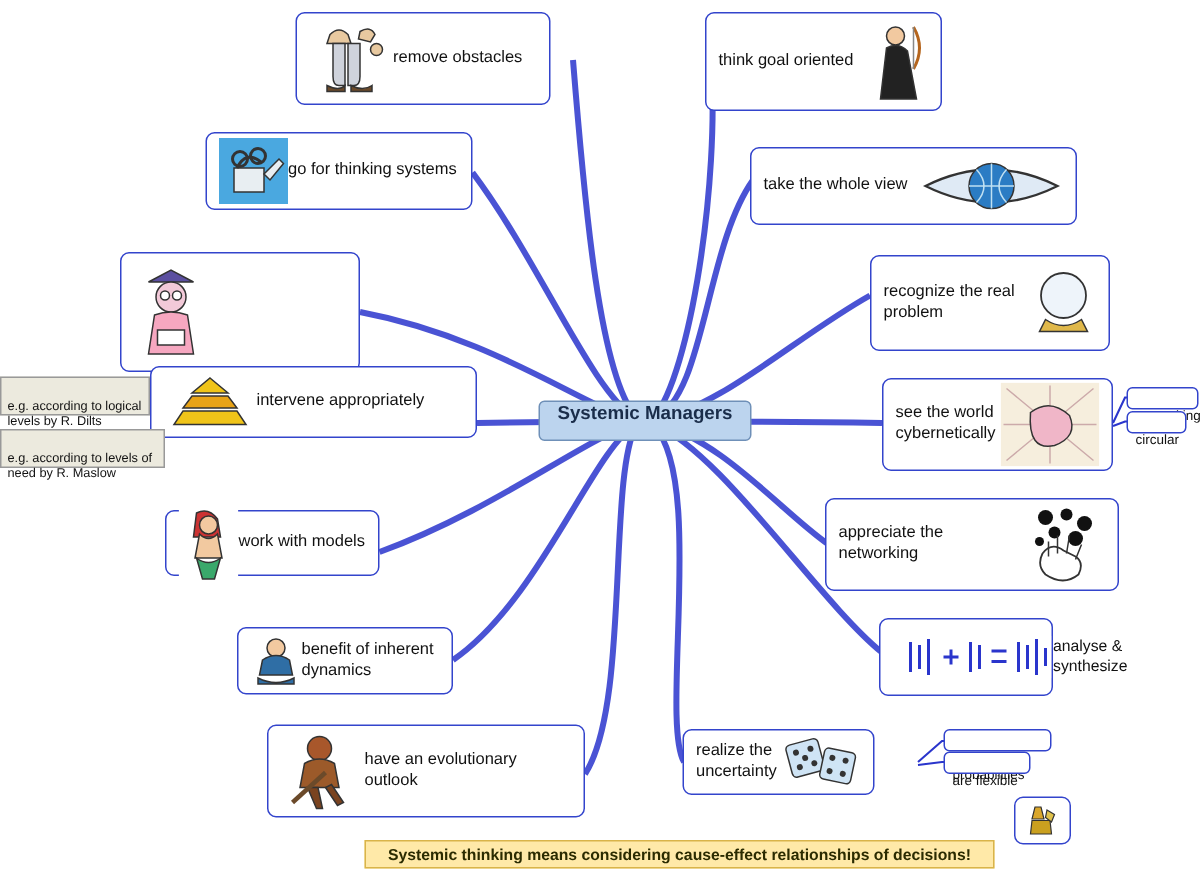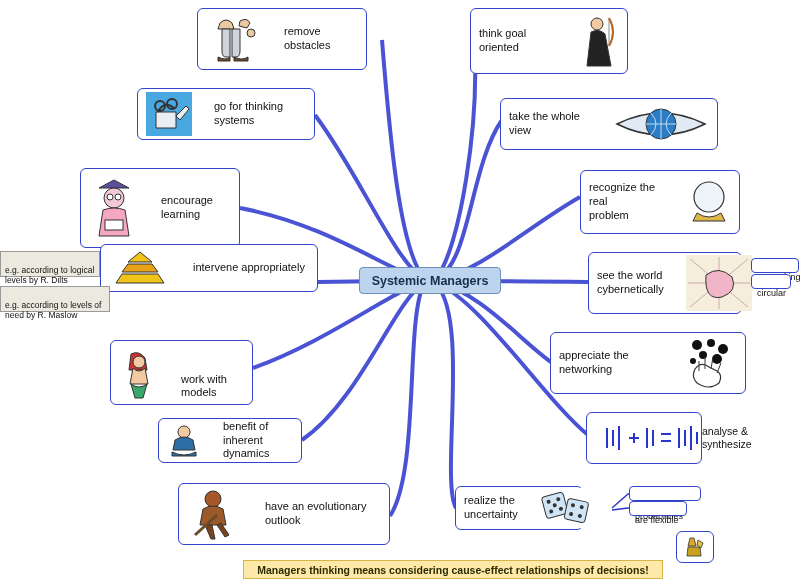--- a/index.html
+++ b/index.html
@@ -14,41 +14,41 @@
   svg.lines{position:absolute;left:0;top:0;width:800px;height:583px;pointer-events:none;}
 
   .node{
     position:absolute;
     border:1px solid #3344cc;
     border-radius:6px;
     background:#ffffff;
     box-sizing:border-box;
     display:flex;
     align-items:center;
-    gap:22px;
+    gap:0;
     padding:4px 8px;
     font-size:11px;
     color:#111;
     line-height:1.25;
   }
   .node .label{white-space:pre-line;}
   .thumb{
     flex:0 0 auto;
     display:flex;align-items:center;justify-content:center;
     overflow:hidden;
   }
 
   
   #center-node{
     position:absolute;
     left:359px;top:267px;width:142px;height:27px;
     background:#bcd4ee;
     border:1px solid #6f90b8;
     border-radius:4px;
-    display:flex;align-items:center;justify-content:center;
+    display:flex;align-items:flex-start;justify-content:center;
     font-size:12.5px;font-weight:bold;color:#1a2d4a;
     box-sizing:border-box;
   }
 
   
   .anno{
     position:absolute;
     border:1px solid #3344cc;
     border-radius:4px;
     background:#ffffff;
@@ -156,36 +156,35 @@
       <svg class="pic" width="50" height="72" viewBox="0 0 50 72">
         <rect x="0" y="0" width="50" height="72" fill="#fff"></rect>
         <path d="M10 16 l30 0 -15 -8z" fill="#5b4fa0" stroke="#333" stroke-width="1"></path>
         <circle cx="25" cy="26" r="10" fill="#f2c9d8" stroke="#333" stroke-width="1"></circle>
         <circle cx="21" cy="25" r="3" fill="#fff" stroke="#333" stroke-width="1"></circle>
         <circle cx="29" cy="25" r="3" fill="#fff" stroke="#333" stroke-width="1"></circle>
         <path d="M14 38 q11 -4 22 0 l4 26 -30 0z" fill="#f6a7c0" stroke="#333" stroke-width="1"></path>
         <rect x="16" y="48" width="18" height="10" fill="#fff" stroke="#333" stroke-width="1"></rect>
       </svg>
     </span>
-    <span class="label">encourage learning</span>
   </div>
 
   <div class="node" style="left:100px;top:244px;width:218px;height:48px;">
     <span class="thumb">
       <svg class="pic" width="62" height="40" viewBox="0 0 62 40">
         <rect x="0" y="0" width="62" height="40" fill="#fff"></rect>
         <path d="M31 4 l12 10 -24 0z" fill="#f0c419" stroke="#333" stroke-width="1"></path>
         <path d="M19 16 l24 0 6 8 -36 0z" fill="#e8a317" stroke="#333" stroke-width="1"></path>
         <path d="M13 26 l36 0 6 9 -48 0z" fill="#f0c419" stroke="#333" stroke-width="1"></path>
       </svg>
     </span>
     <span class="label">intervene appropriately</span>
   </div>
 
-  <div class="node" style="left:110px;top:340px;width:143px;height:65px;align-items:flex-end;">
+  <div class="node" style="left:110px;top:340px;width:143px;height:44px;">
     <span class="thumb">
       <svg class="pic" width="40" height="52" viewBox="0 0 40 52">
         <rect x="0" y="0" width="40" height="52" fill="#fff"></rect>
         <path d="M12 6 q8 -4 14 4 l2 12 -18 0z" fill="#c33" stroke="#333" stroke-width="1"></path>
         <circle cx="20" cy="14" r="6" fill="#f2c9a0" stroke="#333" stroke-width="1"></circle>
         <path d="M14 20 q6 6 12 0 l3 16 -18 0z" fill="#f2c9a0" stroke="#333" stroke-width="1"></path>
         <path d="M12 36 q8 6 16 0 l-4 14 -8 0z" fill="#3aa86b" stroke="#333" stroke-width="1"></path>
       </svg>
     </span>
     <span class="label">work with models</span>
@@ -351,16 +350,16 @@
       <svg class="pic" width="30" height="26" viewBox="0 0 30 26">
         <rect x="0" y="0" width="30" height="26" fill="#fff"></rect>
         <path d="M10 4 l4 0 2 8 -8 0z" fill="#d9a62b" stroke="#333" stroke-width="0.8"></path>
         <path d="M8 13 l12 0 1 9 -14 0z" fill="#caa01f" stroke="#333" stroke-width="0.8"></path>
         <path d="M18 6 l5 3 -2 5 -4 -3z" fill="#e0c24a" stroke="#333" stroke-width="0.8"></path>
       </svg>
     </span>
   </div>
 
   <div id="banner">
-    <span>Managers thinking means considering cause-effect relationships of decisions!</span>
+    <span>Systemic thinking means considering cause-effect relationships of decisions!</span>
   </div>
 
 </div>
 
 </body></html>

